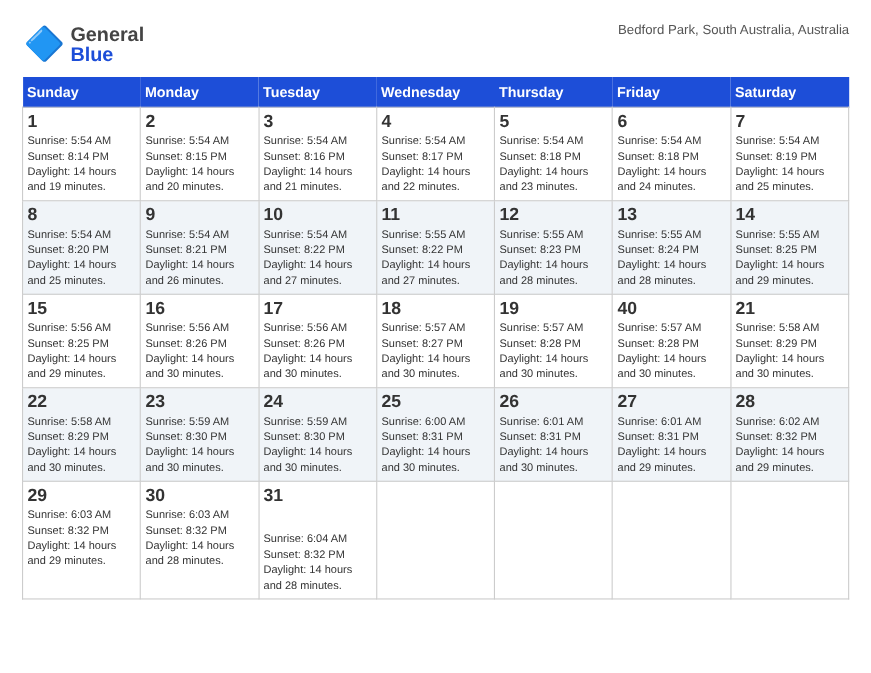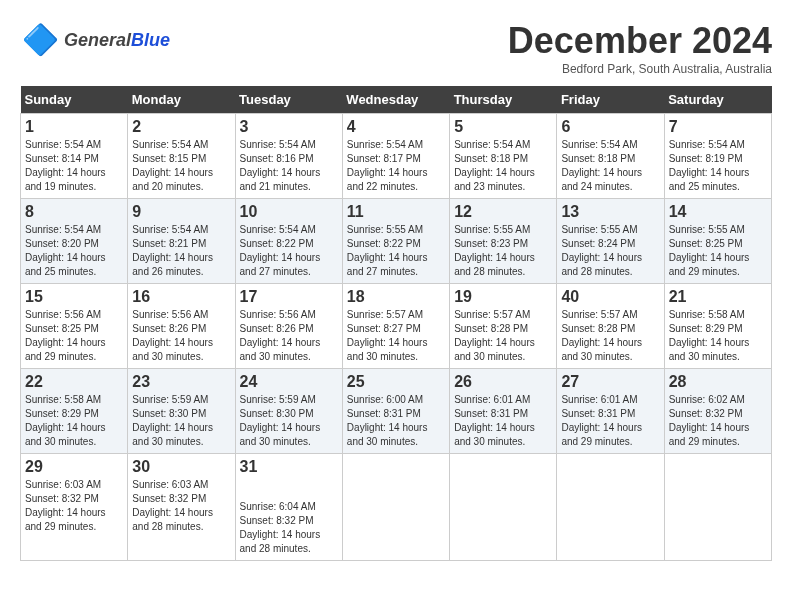--- a/index.html
+++ b/index.html
@@ -27,21 +27,21 @@
     .location-title {
       font-size: 12px;
       color: #555;
     }
     .calendar-table {
       width: 100%;
       border-collapse: collapse;
       font-size: 11px;
     }
     .calendar-table th {
-      background-color: #404040;
+      background-color: #1d4ed8;
       color: #fff;
       padding: 6px 4px;
       text-align: left;
       font-size: 13px;
       font-weight: bold;
     }
     .calendar-table td {
       border: 1px solid #ccc;
       vertical-align: top;
       padding: 4px;
@@ -69,22 +69,22 @@
     tr:nth-child(even) td {
       background-color: #f0f4f8;
     }
     .logo-wrapper {
       display: flex;
       align-items: center;
       gap: 4px;
     }
     .logo-name {
       display: flex;
+      flex-direction: column;
       line-height: 1;
-      font-style: italic;
     }
     .logo-general {
       font-size: 18px;
       font-weight: bold;
       color: #444;
     }
     .logo-blue {
       font-size: 18px;
       font-weight: bold;
       color: #1d4ed8;
@@ -97,21 +97,20 @@
   <div class="logo-wrapper">
     <svg width="40" height="40" viewBox="0 0 40 40">
       <text x="2" y="30" font-size="30" fill="#1a6ab5">🔷</text>
     </svg>
     <div class="logo-name">
       <span class="logo-general">General</span>
       <span class="logo-blue">Blue</span>
     </div>
   </div>
   <div class="title-block">
-    <div class="month-title">December 2024</div>
     <div class="location-title">Bedford Park, South Australia, Australia</div>
   </div>
 </div>
 
 <table class="calendar-table">
   <thead>
     <tr>
     <th>Sunday</th>
         <th>Monday</th>
         <th>Tuesday</th>

